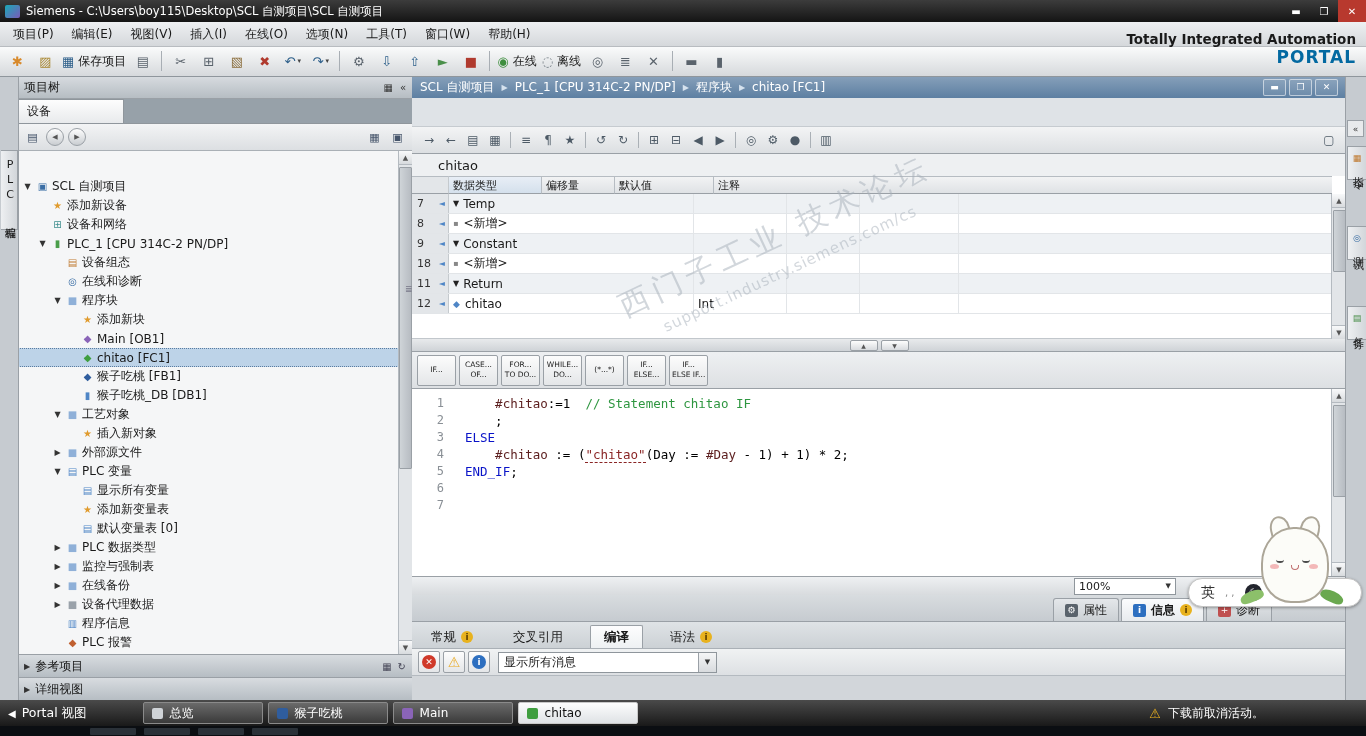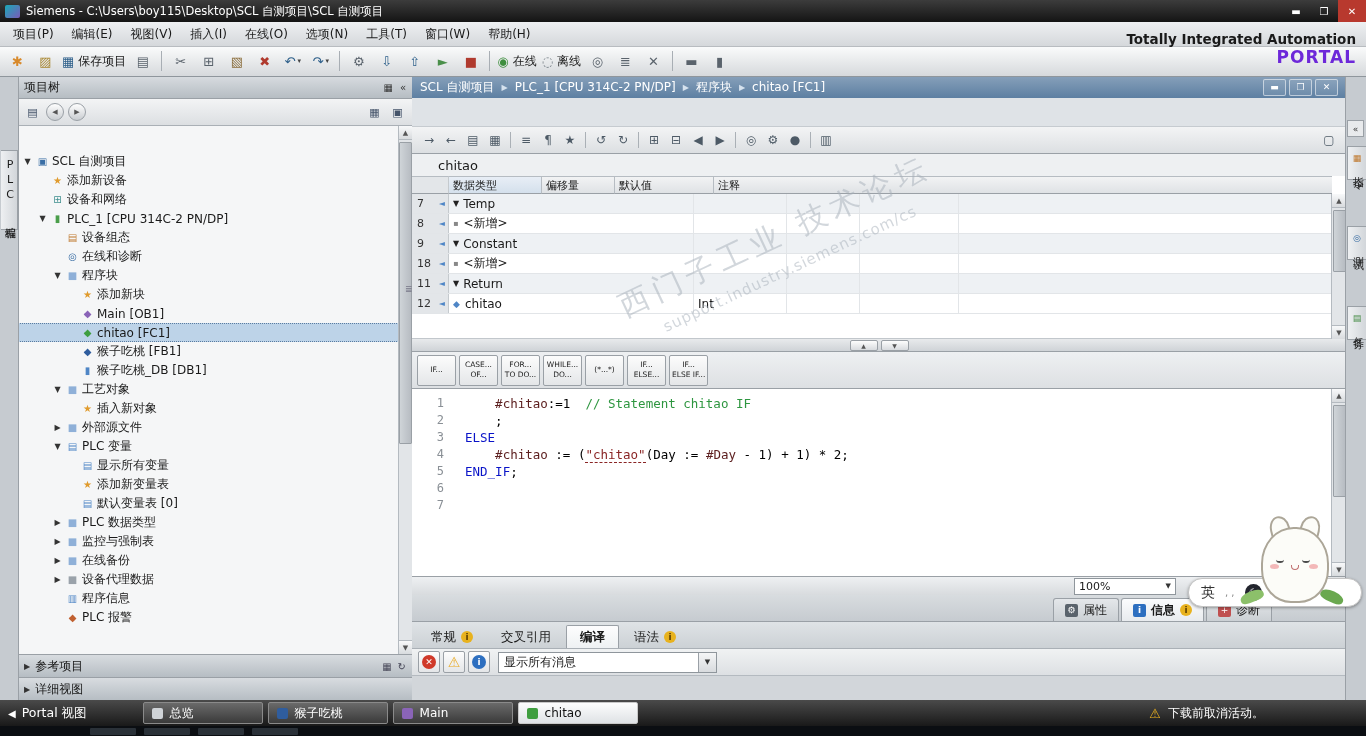--- a/index.html
+++ b/index.html
@@ -21,21 +21,21 @@
   .menu-item{padding:0 9px;height:100%;display:flex;align-items:center;}
   .toolbar{position:absolute;left:0;top:46px;width:100%;height:30px;background:linear-gradient(#fbfcfc,#d6d9dc);
            border-bottom:1px solid #8f969c;display:flex;align-items:center;padding-left:4px;gap:1px;z-index:30;}
   .tb-btn{height:24px;min-width:23px;display:flex;align-items:center;justify-content:center;padding:0 2px;border-radius:2px;}
   .tb-glyph{font-size:13px;line-height:1;}
   .tb-label{margin-left:4px;}
   .tb-dd{font-size:7px;color:#444;margin-left:2px;}
   .tb-sep{width:1px;height:20px;background:#a8aeb4;margin:0 4px;}
   .brand{position:absolute;right:10px;top:31px;text-align:right;z-index:45;}
   .brand1{font-weight:bold;font-size:13.5px;color:#1a1a1a;}
-  .brand2{font-size:17px;color:#6d28d9;letter-spacing:1px;font-weight:bold;}
+  .brand2{font-size:17px;color:#0369a1;letter-spacing:1px;font-weight:bold;}
 
   
   .left-rail{position:absolute;left:0;top:76px;width:18px;height:624px;background:#c6cbd0;border-right:1px solid #9aa0a6;z-index:20;}
   .right-rail{position:absolute;right:0;top:76px;width:20px;height:624px;background:#c6cbd0;border-left:1px solid #9aa0a6;z-index:20;}
   .rail-tab{position:absolute;left:1px;width:16px;background:linear-gradient(90deg,#eef0f2,#d2d6da);
             border:1px solid #9aa0a6;border-left:none;display:flex;flex-direction:column;align-items:center;padding:7px 0;gap:5px;}
   .right-rail .rail-tab{left:auto;right:0;border-left:1px solid #9aa0a6;border-right:none;width:18px;}
   .rail-tab .v{writing-mode:vertical-rl;text-orientation:upright;font-size:11px;letter-spacing:2px;}
   .rail-ic{font-size:9px;line-height:1;}
   .rail-collapse{position:absolute;right:2px;top:44px;width:15px;height:15px;border:1px solid #9aa0a6;background:#e8eaec;
@@ -150,21 +150,21 @@
                   background:linear-gradient(#d8dcdf,#c6cbd0);border-bottom:1px solid #9aa0a6;}
   .itab{height:22px;display:flex;align-items:center;gap:5px;padding:0 11px;background:linear-gradient(#e4e7ea,#cbd0d4);
         border:1px solid #9aa0a6;border-bottom:none;border-radius:3px 3px 0 0;}
   .itab.active{background:linear-gradient(#fbfcfd,#e8ebee);font-weight:bold;}
   .it-ic{width:13px;height:13px;border-radius:2px;color:#fff;font-size:9px;display:flex;align-items:center;justify-content:center;flex:none;}
   .it-badge{width:12px;height:12px;border-radius:50%;background:#e8b21e;color:#5a3c00;font-size:9px;font-weight:bold;
             display:flex;align-items:center;justify-content:center;flex:none;}
 
   
   .bottom-panel{height:78px;flex:none;display:flex;flex-direction:column;background:#d2d6da;}
-  .bp-tabs{height:26px;flex:none;display:flex;align-items:flex-end;padding-left:6px;gap:2px;
+  .bp-tabs{height:26px;flex:none;display:flex;align-items:flex-end;padding-left:6px;gap:14px;
            background:linear-gradient(#dfe3e6,#ccd1d5);border-bottom:1px solid #aab0b6;}
   .bp-tab{height:22px;padding:0 13px;display:flex;align-items:center;gap:5px;font-size:12.5px;}
   .bp-tab.active{background:linear-gradient(#fdfdfe,#eef1f3);border:1px solid #9aa0a6;border-bottom:none;
                  font-weight:bold;border-radius:2px 2px 0 0;}
   .bp-filter{height:26px;flex:none;display:flex;align-items:center;gap:3px;padding-left:6px;
              background:linear-gradient(#f0f2f3,#dde0e3);border-bottom:1px solid #b4bac0;}
   .f-btn{width:20px;height:20px;border:1px solid #9aa0a6;border-radius:2px;background:linear-gradient(#fdfdfd,#e4e6e8);
          display:flex;align-items:center;justify-content:center;}
   .f-err-g{width:14px;height:14px;border-radius:50%;background:#d03a2a;color:#fff;font-size:9px;font-weight:bold;
            display:flex;align-items:center;justify-content:center;}
@@ -335,20 +335,23 @@
       </div>
     </div>
 
   <div class="project-panel">
     <div class="panel-header">
       <span>项目树</span>
       <span class="ph-icons">
         <span>▦</span>
         <span>«</span>
       </span>
+    </div>
+    <div class="device-tab-strip">
+      <div class="device-tab">设备</div>
     </div>
     <div class="tree-toolbar">
         <span class="tt-ic">▤</span>
         <span class="tt-nav">◀</span>
         <span class="tt-nav">▶</span>
         <span class="tt-right">
           <span class="tt-ic">▦</span>
           <span class="tt-ic">▣</span>
         </span>
       </div>

